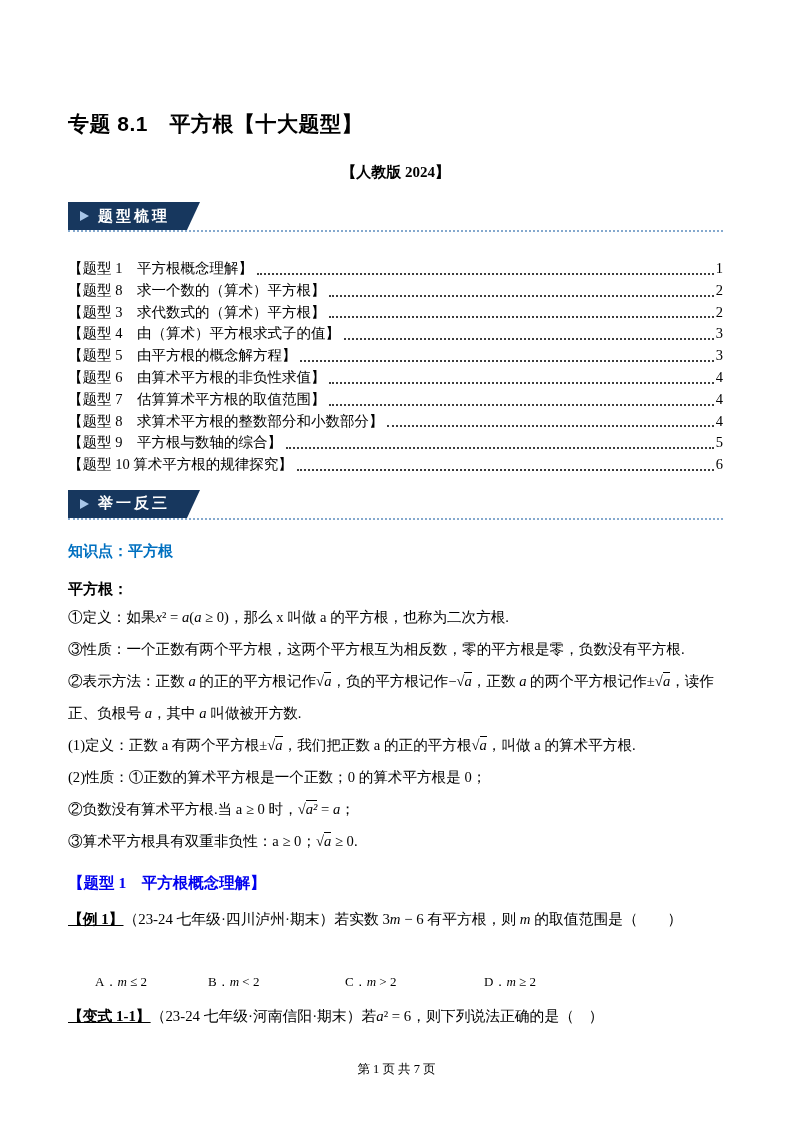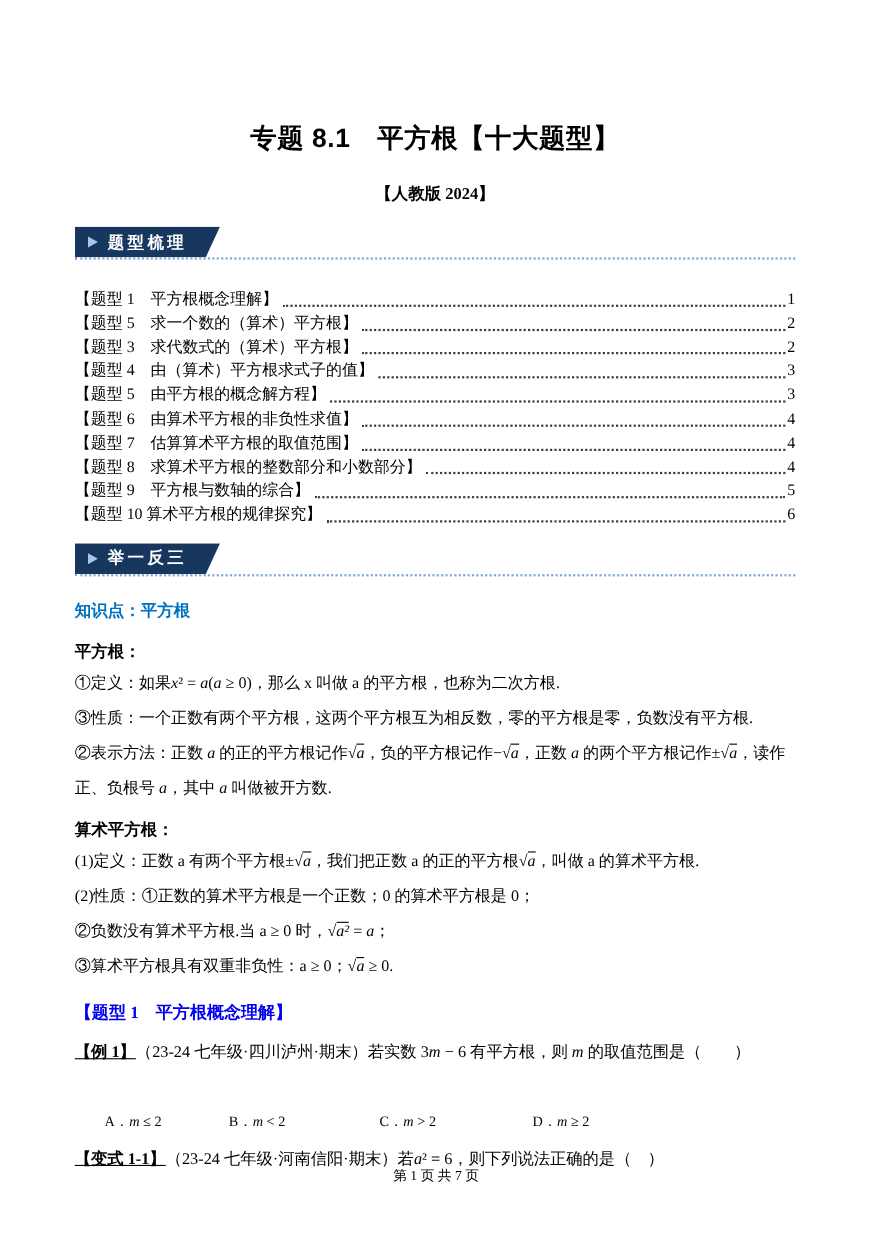--- a/index.html
+++ b/index.html
@@ -4,22 +4,22 @@
 <style>
   * { box-sizing: border-box; }
   html, body { margin: 0; padding: 0; }
   body {
     width: 793px; height: 1122px; background: #ffffff; color: #000;
     font-family: "Liberation Serif", serif; position: relative; overflow: hidden;
   }
   .page { padding: 110px 70px 0 68px; }
 
   .title {
-    font-family: "Liberation Sans", sans-serif; font-size: 24px; font-weight: 700;
-    text-align: center; margin: 0; letter-spacing: 0.5px;
+    font-family: "Liberation Sans", sans-serif; font-size: 21px; font-weight: 700;
+    margin: 0; letter-spacing: 0.5px;
   }
   .edition { text-align: center; font-weight: 700; font-size: 15px; margin-top: 25px; }
 
   .banner-row { position: relative; margin-top: 20px; height: 30px; border-bottom: 2px dotted #85A9CE; }
   .banner-row.second { margin-top: 14px; }
   .banner {
     position: absolute; left: 0; bottom: 0; height: 28px; background: #17375E; color: #fff;
     display: flex; align-items: center; padding: 0 30px 0 12px;
     clip-path: polygon(0 0, 100% 0, calc(100% - 13px) 100%, 0 100%);
     font-family: "Liberation Sans", sans-serif; font-weight: 700; font-size: 15px; letter-spacing: 3px;
@@ -71,21 +71,21 @@
     </div>
   </div>
 
   <div class="toc">
     <div class="toc-row">
       <span class="toc-label">【题型 1　平方根概念理解】</span>
       <span class="toc-leader"></span>
       <span class="toc-page">1</span>
     </div>
     <div class="toc-row">
-      <span class="toc-label">【题型 5　求一个数的（算术）平方根】</span>
+      <span class="toc-label">【题型 8　求一个数的（算术）平方根】</span>
       <span class="toc-leader"></span>
       <span class="toc-page">2</span>
     </div>
     <div class="toc-row">
       <span class="toc-label">【题型 3　求代数式的（算术）平方根】</span>
       <span class="toc-leader"></span>
       <span class="toc-page">2</span>
     </div>
     <div class="toc-row">
       <span class="toc-label">【题型 4　由（算术）平方根求式子的值】</span>
@@ -131,21 +131,20 @@
     </div>
   </div>
 
   <div class="kn-heading">知识点：平方根</div>
 
   <p class="para sec-title">平方根：</p>
   <p class="para"><span>①定义：如果</span><span class="i">x</span><span>² = </span><span class="i">a</span><span>(</span><span class="i">a</span><span> ≥ 0)，那么 x 叫做 a 的平方根，也称为二次方根.</span></p>
   <p class="para"><span>③性质：一个正数有两个平方根，这两个平方根互为相反数，零的平方根是零，负数没有平方根.</span></p>
   <p class="para"><span>②表示方法：正数 </span><span class="i">a</span><span> 的正的平方根记作√</span><span class="rad">a</span><span>，负的平方根记作−√</span><span class="rad">a</span><span>，正数 </span><span class="i">a</span><span> 的两个平方根记作±√</span><span class="rad">a</span><span>，读作正、负根号 </span><span class="i">a</span><span>，其中 </span><span class="i">a</span><span> 叫做被开方数.</span></p>
 
-  <p class="para sec-title arith">算术平方根：</p>
   <p class="para"><span>(1)定义：正数 a 有两个平方根±√</span><span class="rad">a</span><span>，我们把正数 a 的正的平方根√</span><span class="rad">a</span><span>，叫做 a 的算术平方根.</span></p>
   <p class="para"><span>(2)性质：①正数的算术平方根是一个正数；0 的算术平方根是 0；</span></p>
   <p class="para"><span>②负数没有算术平方根.当 a ≥ 0 时，√</span><span class="rad">a²</span><span> = </span><span class="i">a</span><span>；</span></p>
   <p class="para"><span>③算术平方根具有双重非负性：a ≥ 0；√</span><span class="rad">a</span><span> ≥ 0.</span></p>
 
   <p class="topic-heading">【题型 1　平方根概念理解】</p>
 
   <p class="problem"><span class="b">【例 1】</span><span>（23-24 七年级·四川泸州·期末）若实数 3</span><span class="i">m</span><span> − 6 有平方根，则 </span><span class="i">m</span><span> 的取值范围是（　　）</span></p>
 
   <div class="options">

